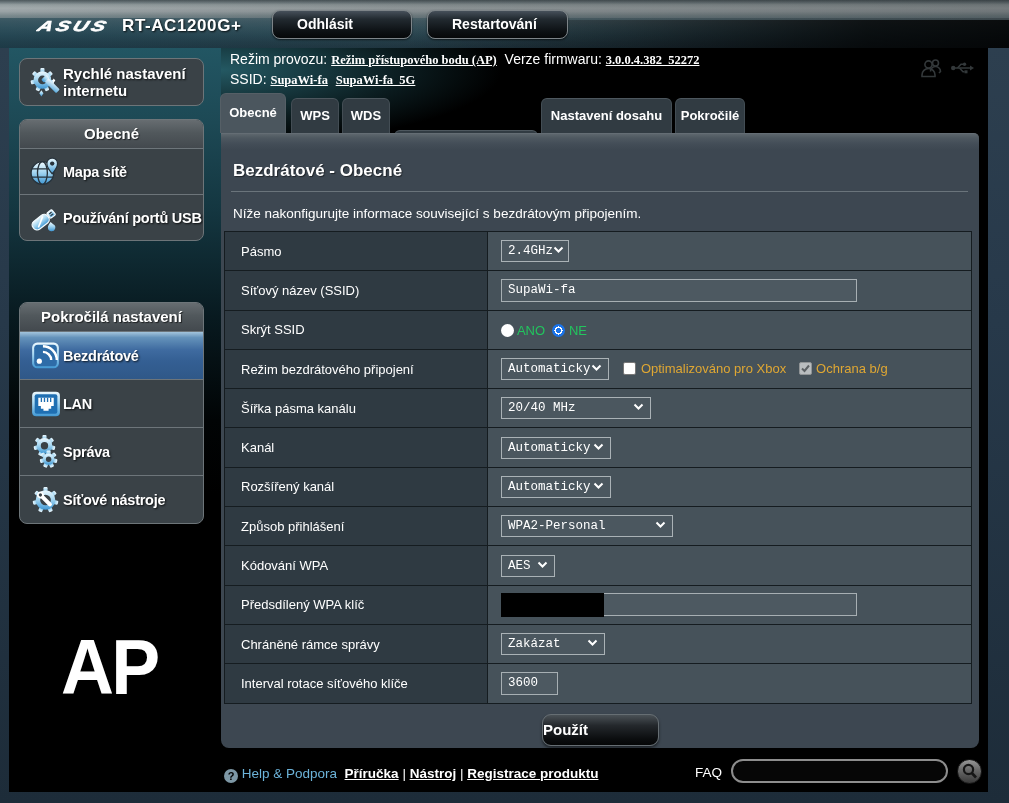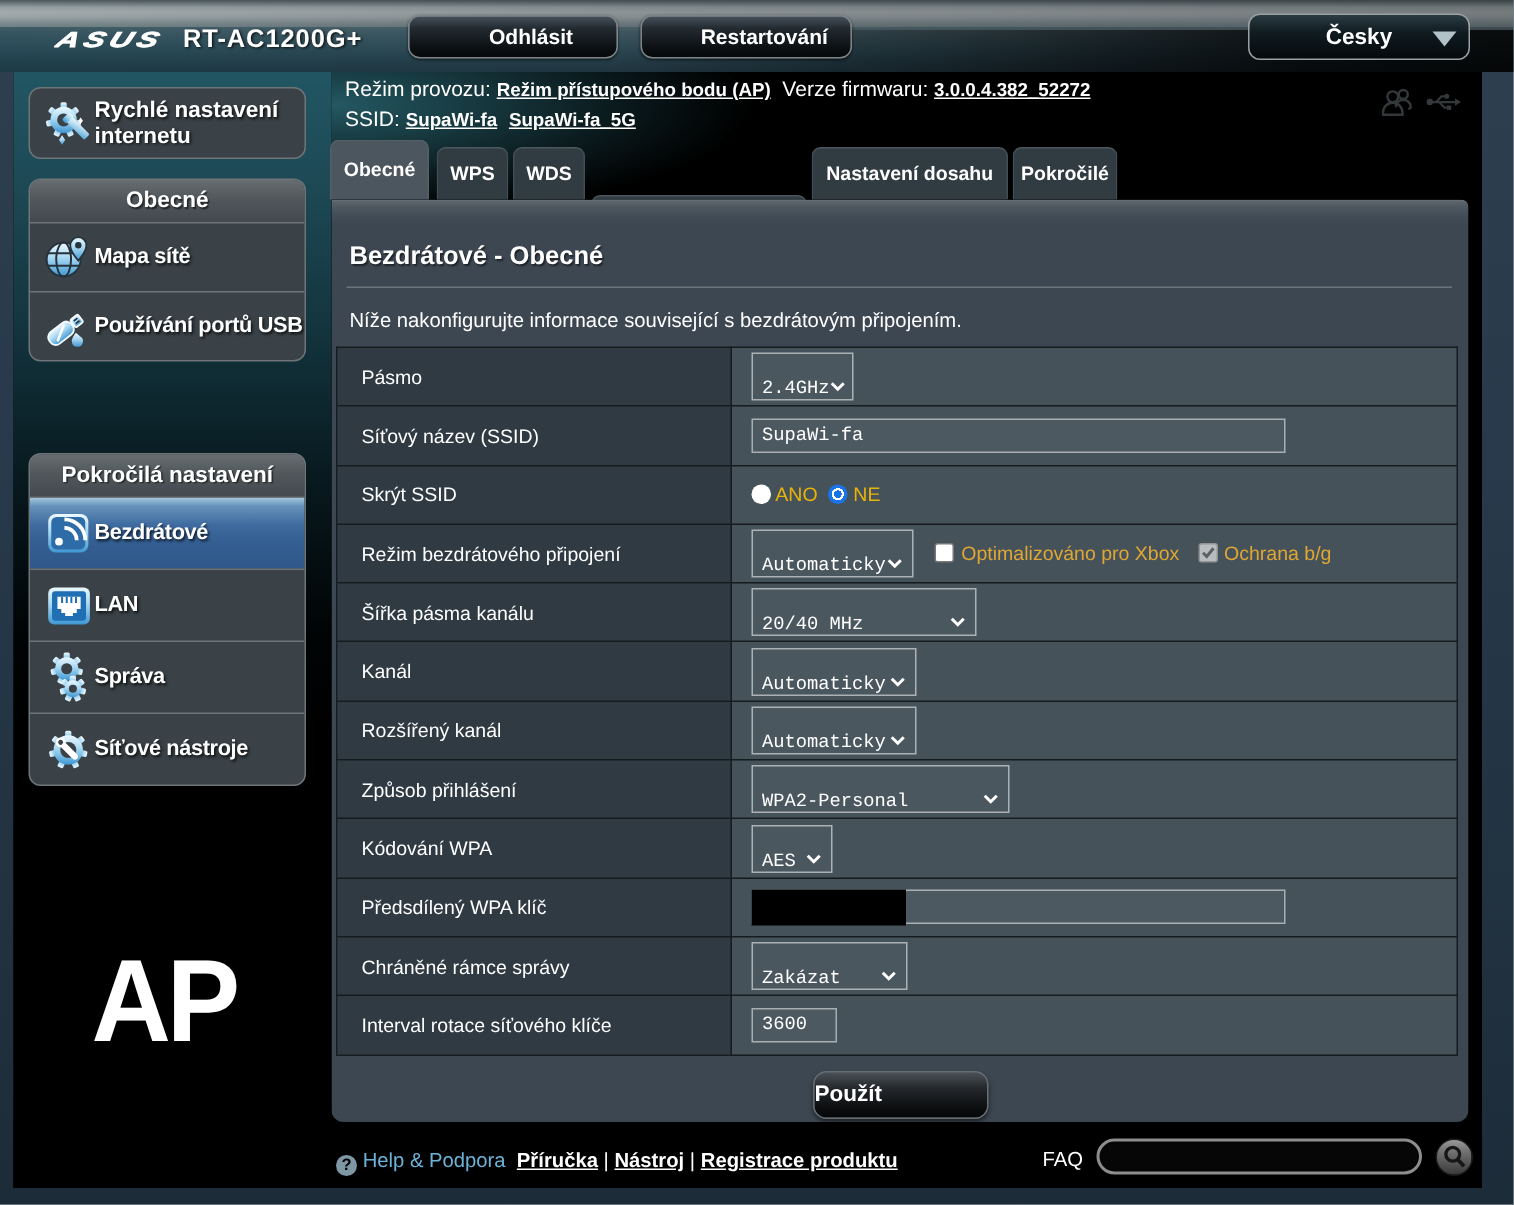--- a/index.html
+++ b/index.html
@@ -26,21 +26,21 @@
   #asuslogo { position:absolute; left:36px; top:19px; }
   #model {
     position:absolute; left:122px; top:16px;
     font-size:17px; font-weight:bold; color:#fff; letter-spacing:0.6px;
     text-shadow:1px 1px 2px rgba(0,0,0,0.8);
   }
   .hbtn {
     position:absolute; top:10px; height:29px;
     background:linear-gradient(180deg, #46505a 0%, #222a30 30%, #0d1114 75%, #060809 100%);
     border:1px solid #7d8488; border-radius:8px;
-    color:#fff; font-weight:bold; font-size:14px; text-align:center; line-height:27px;
+    color:#fff; font-weight:bold; font-size:14px; line-height:27px;
     box-shadow:0 1px 2px rgba(0,0,0,0.6);
     padding-left:24px;
   }
   #lang {
     position:absolute; left:832px; top:9px; width:148px; height:31px;
     background:linear-gradient(180deg, #2a3b41 0%, #101c21 40%, #05090b 100%);
     border:1px solid #9aa0a3; border-radius:8px;
     color:#fff; font-weight:bold; font-size:15px; text-align:center; line-height:29px;
   }
   #lang .tri {
@@ -93,21 +93,21 @@
   #qis .txt { position:absolute; left:43px; top:50%; transform:translateY(-50%); line-height:17px; }
 
   #ap {
     position:absolute; left:61px; top:622px; transform:scaleX(0.94); transform-origin:left top;
     font-size:78px; font-weight:bold; color:#fff; letter-spacing:-3px;
   }
 
   
   #infobar { position:absolute; left:230px; top:50px; width:760px; color:#fff; font-size:14px; }
   #infobar .row { white-space:nowrap; height:19.5px; line-height:19.5px; }
-  #infobar a { color:#fff; font-family:Liberation Sans, sans-serif; font-weight:bold; font-size:12.5px; text-decoration:underline; }
+  #infobar a { color:#fff; font-family:Liberation Serif, serif; font-weight:bold; font-size:12.5px; text-decoration:underline; }
 
   
   .tab {
     position:absolute; background:#313b42; border:1px solid #434d54; border-top-color:#4d575e; border-bottom:none;
     border-radius:6px 6px 0 0; color:#fff; font-size:13px; font-weight:bold;
     text-align:center;
   }
   #tab-active {
     position:absolute; left:220px; top:93px; width:66px; height:40px;
     background:#4b565e; border:1px solid #555f66; border-bottom:none;
@@ -124,37 +124,37 @@
   #hr1 { position:absolute; left:10px; top:57px; width:737px; height:1px; background:#6a747b; }
   #desc { position:absolute; left:12px; top:72px; font-size:13.5px; color:#fff; }
 
   
   #ftable { position:absolute; left:3px; top:97px; width:748px; border-collapse:collapse; }
   #ftable td { border:1px solid #151c20; height:39.3px; }
   #ftable td.l { width:263px; background:#2f3a42; color:#fff; font-size:13px; padding-left:16px; }
   #ftable td.r { background:#46525a; padding-left:13px; }
 
   .fsel {
-    display:inline-flex; align-items:flex-end; height:32px;
+    display:inline-flex; align-items:center; height:22px;
     background:#4b575f; border:1px solid #aab2b6;
     color:#fff; font-family:"Liberation Mono", monospace; font-size:12.5px;
     padding:0 6px; position:relative; vertical-align:middle;
   }
   .fsel .chev { margin-left:auto; }
   .finput {
     display:inline-block; height:23px; background:#4d5961; border:1px solid #a7afb3;
     color:#fff; font-family:"Liberation Mono", monospace; font-size:12.5px;
     line-height:21px; padding:0 6px; vertical-align:middle;
   }
   .orange { color:#dfa733; font-size:13px; }
   .radio-off { display:inline-block; width:13px; height:13px; border-radius:50%; background:#fff; vertical-align:-2px; }
   .radio-on { display:inline-block; width:13px; height:13px; border-radius:50%; background:radial-gradient(circle, #1a73e8 0 2.6px, #fff 2.6px 4.1px, #1a73e8 4.1px); vertical-align:-2px; }
   .cb-off { display:inline-block; width:13px; height:13px; background:#fff; border:1px solid #777; border-radius:2px; vertical-align:-2px; }
   .cb-on { display:inline-block; width:13px; height:13px; background:#b9bdbf; border:1px solid #909496; border-radius:2px; vertical-align:-2px; position:relative; }
-  .wlabel { color:#eab308; font-size:13px; }
+  .wlabel { color:#22c55e; font-size:13px; }
 
   #applybtn {
     position:absolute; left:321px; top:580px; width:117px; height:32px;
     background:linear-gradient(180deg, #4a5156 0%, #24282c 35%, #0b0d0f 80%, #050607 100%);
     border:1px solid #666e73; border-radius:9px;
     color:#fff; font-weight:bold; font-size:15px; text-align:left; line-height:30px;
     box-shadow:0 2px 3px rgba(0,0,0,0.5);
   }
 
   
@@ -185,21 +185,20 @@
 
 <div id="header">
   <svg id="asuslogo" width="86" height="14" viewBox="0 0 86 14">
       <g transform="translate(2,0) scale(1.44,1) skewX(-15)" fill="#fff" stroke="#fff" stroke-width="0.55" font-family="Liberation Sans, sans-serif" font-weight="bold" font-style="italic" font-size="14.5" letter-spacing="2.2">
         <text x="2" y="12">ASUS</text>
       </g>
     </svg>
   <div id="model">RT-AC1200G+</div>
   <div class="hbtn" style="left:272px; width:140px;">Odhlásit</div>
   <div class="hbtn" style="left:427px; width:141px;">Restartování</div>
-  <div id="lang">Česky<span class="tri"></span></div>
 </div>
 
 <div id="app"></div>
 <div id="sideglow"></div>
 <div id="contentglow"></div>
 
 <div id="qis">
   <svg class="ic" width="36" height="34" viewBox="0 0 36 34">
       <g transform="translate(14,15)">
         <g fill="url(#bg1)">

